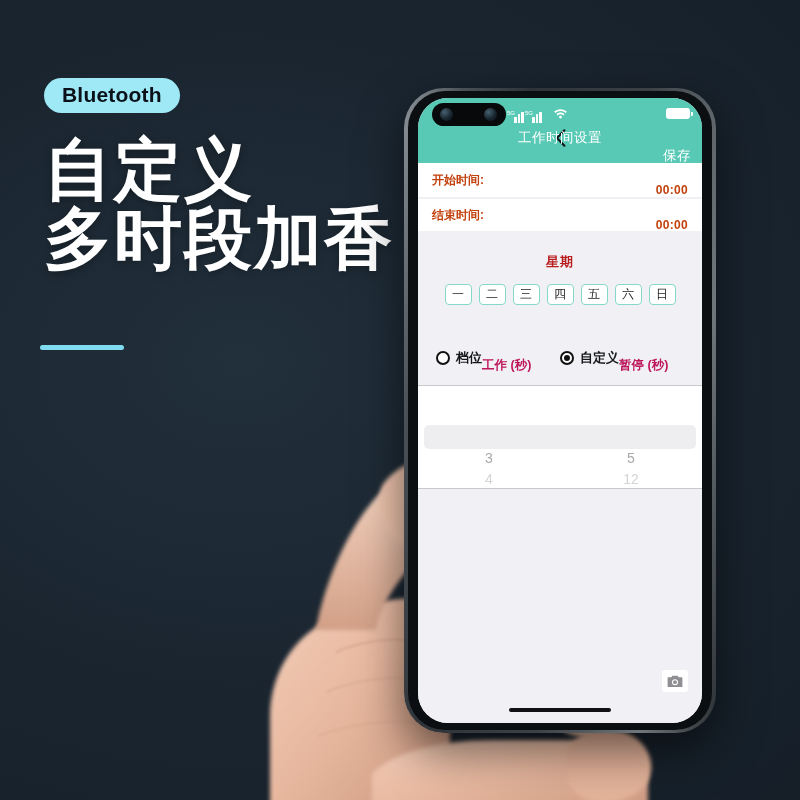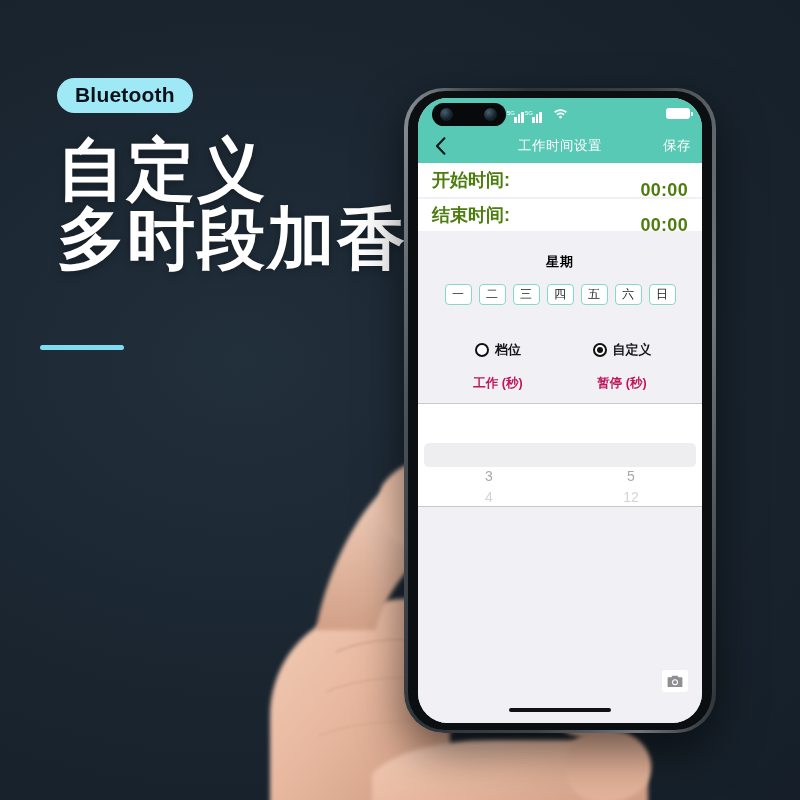--- a/index.html
+++ b/index.html
@@ -11,21 +11,21 @@
   #stage {
     position: relative;
     width: 800px; height: 800px;
     background:
       radial-gradient(ellipse 900px 700px at 30% 45%, #22303c 0%, #1a2530 45%, #141d26 100%),
       #141d26;
     overflow: hidden;
   }
 
   
-  .promo { position: absolute; left: 57px; top: 78px; width: 360px; }
+  .promo { position: absolute; left: 44px; top: 78px; width: 360px; }
   .badge {
     display: inline-block;
     background: #9fe9f7;
     color: #0b1118;
     font-size: 21px;
     font-weight: 700;
     letter-spacing: .2px;
     padding: 5px 18px 6px;
     border-radius: 22px;
   }
@@ -120,20 +120,21 @@
     width: 2px; height: 4px; border-radius: 0 1px 1px 0; background: #ffffff;
   }
 
   
   .navbar {
     height: 34px;
     background: #58c9b4;
     display: flex; align-items: center;
     padding: 0 11px;
     position: relative;
+    flex-direction: column;
   }
   .back-btn {
     width: 22px; height: 24px;
     display: flex; align-items: center; justify-content: center;
   }
   .back-btn svg { display: block; }
   .nav-title {
     position: absolute; left: 0; right: 0;
     text-align: center;
     color: #ffffff;
@@ -148,51 +149,51 @@
     letter-spacing: .5px;
   }
 
   
   .content { background: #f1f1f5; height: calc(100% - 65px); position: relative; }
   .time-row {
     height: 34px;
     background: #ffffff;
     display: flex; align-items: center; justify-content: space-between;
     padding: 0 14px;
-    font-size: 18px;
-    color: #4d7c0f;
+    font-size: 12px;
+    color: #c2410c;
     font-weight: 600;
   }
   .time-row + .time-row { border-top: 2px solid #f1f1f5; }
   .time-row .val { font-weight: 700; letter-spacing: .3px; margin-top: 20px; }
 
   .week-block { padding: 22px 0 14px; text-align: center; }
   .week-label {
-    font-size: 13px; font-weight: 700; color: #000000; letter-spacing: 1px;
+    font-size: 13px; font-weight: 700; color: #b91c1c; letter-spacing: 1px;
   }
   .days {
     margin-top: 13px;
     display: flex; justify-content: center; gap: 7px;
   }
   .day {
     width: 27px; height: 21px;
     border: 1px solid #86d8c8;
     border-radius: 4px;
     background: #ffffff;
     color: #1b1d20;
     font-size: 12px;
     display: flex; align-items: center; justify-content: center;
   }
 
   .mode-row {
     display: flex;
     margin-top: 22px;
     padding: 0 18px;
   }
-  .mode-col { flex: 1; display: flex; flex-direction: column; align-items: center; }
+  .mode-col { flex: 1; display: flex; flex-direction: row; align-items: center; }
   .mode-opt { display: flex; align-items: center; gap: 6px; }
   .radio {
     width: 14px; height: 14px; border-radius: 50%;
     border: 2px solid #111111;
     background: #ffffff;
     position: relative; flex: none;
   }
   .radio.on::after {
     content: ""; position: absolute; left: 2px; top: 2px;
     width: 6px; height: 6px; border-radius: 50%; background: #111111;

